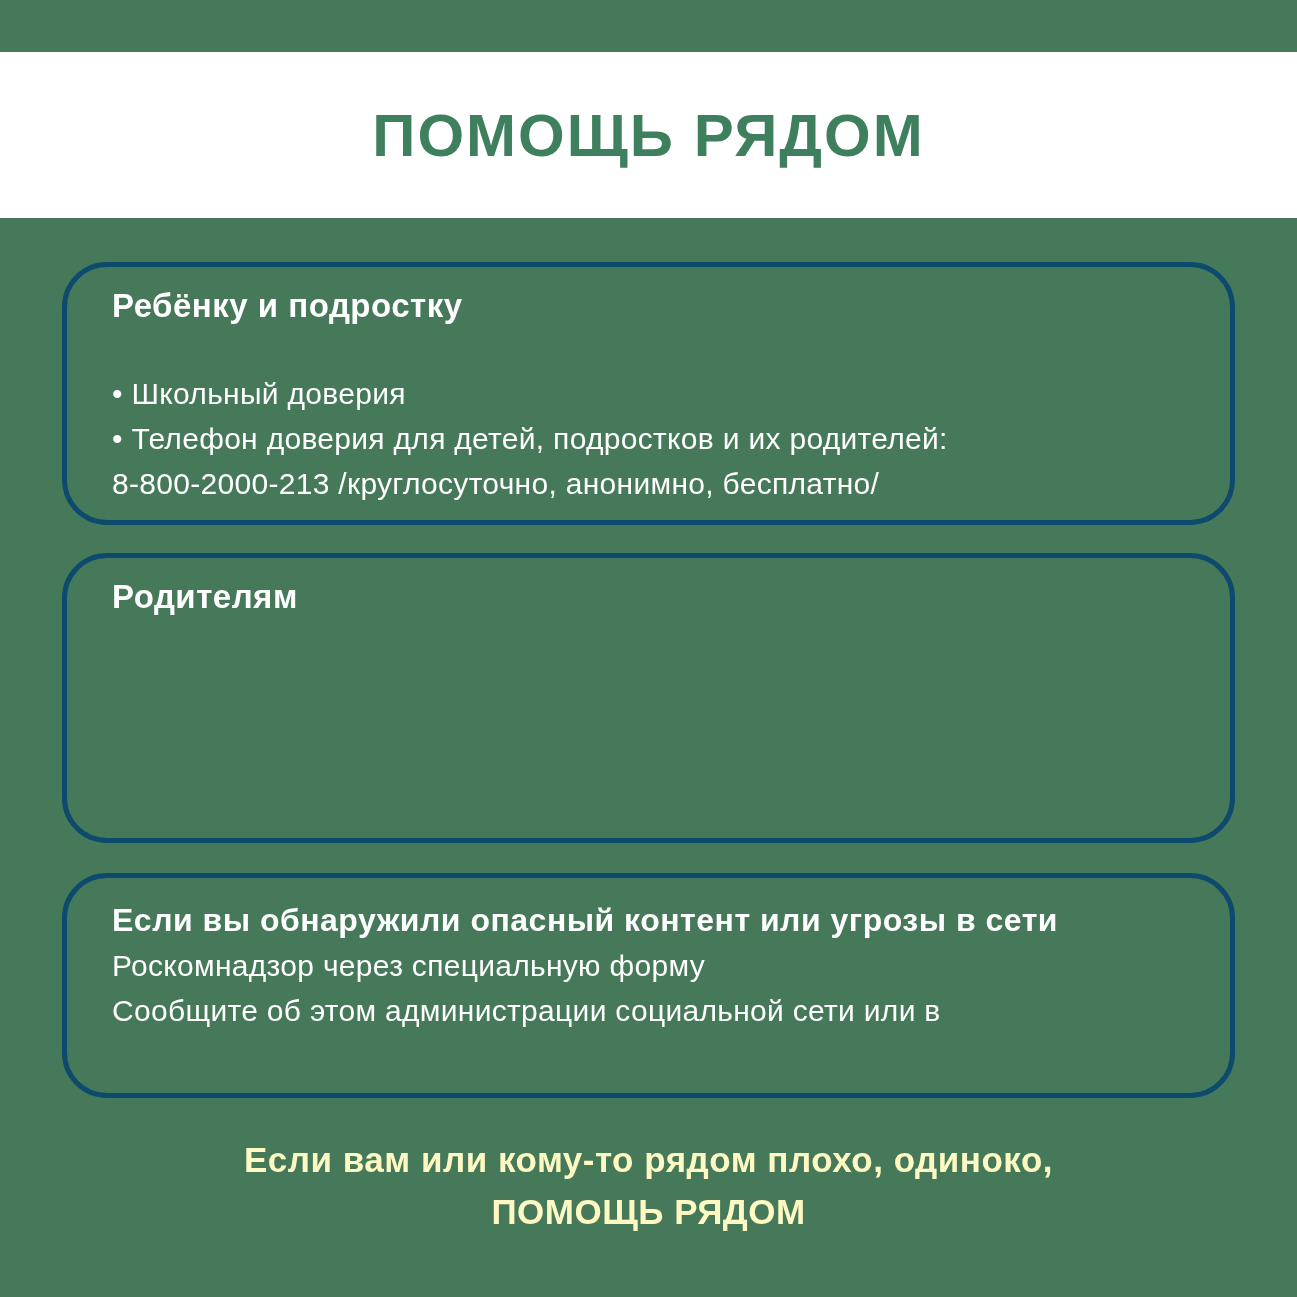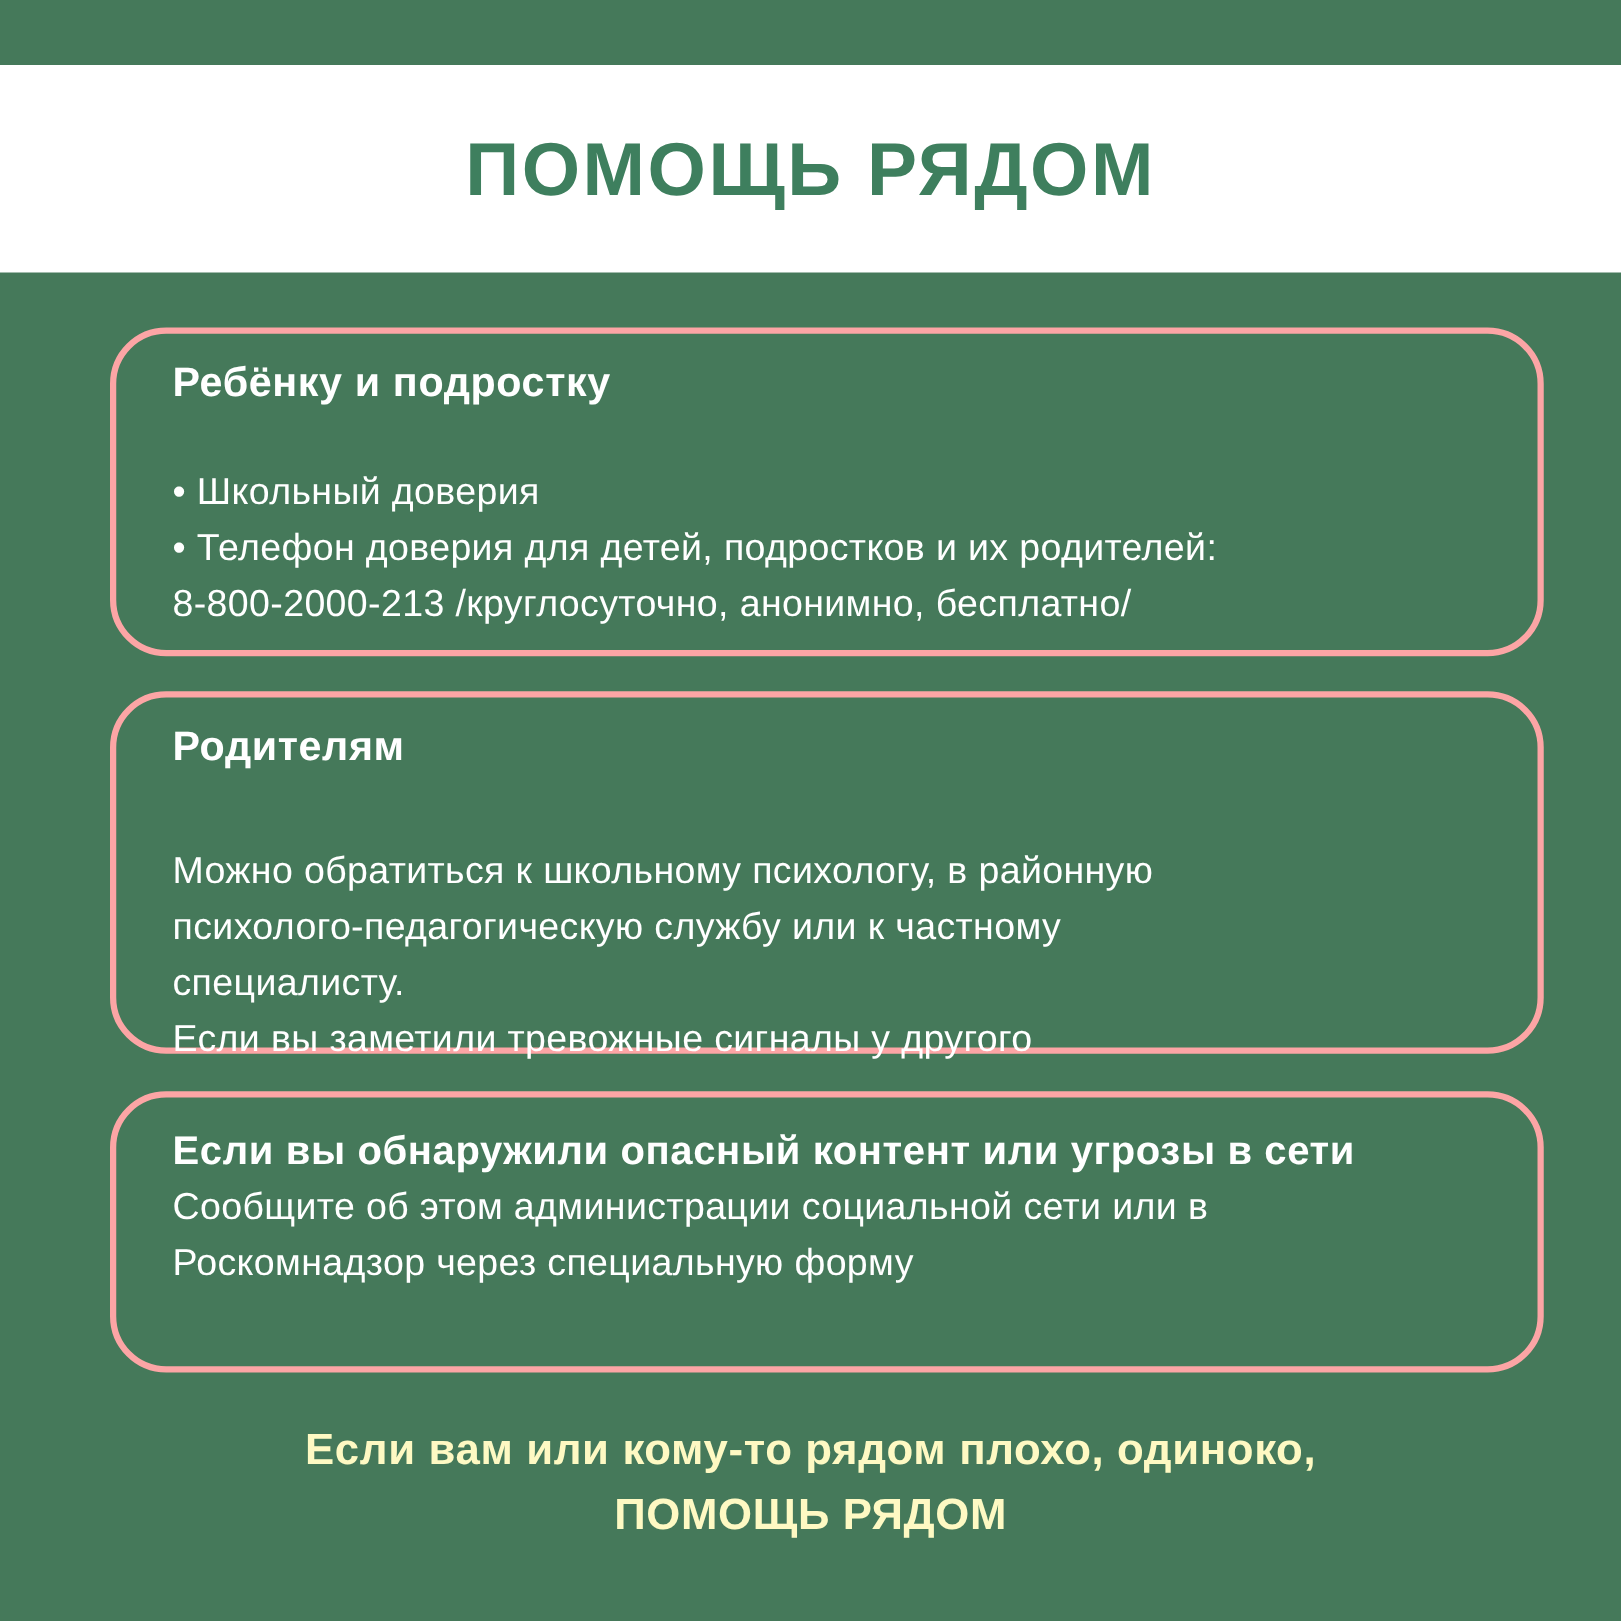--- a/index.html
+++ b/index.html
@@ -21,25 +21,24 @@
   }
   .banner .page-title {
     color: #3e7f5e;
     font-size: 60px;
     font-weight: 800;
     letter-spacing: 2px;
     white-space: nowrap;
   }
   .cards { padding: 0 62px; }
   .card {
-    border: 5px solid #fca5a5;
+    border: 5px solid #0c4a6e;
     border-radius: 45px;
     color: #ffffff;
     padding: 20px 45px 0 45px;
-    margin-left: 26px;
   }
   .card .heading {
     font-size: 33px;
     font-weight: 700;
     letter-spacing: 0.5px;
   }
   .card .line {
     font-size: 30px;
     line-height: 45px;
     letter-spacing: 0.3px;
@@ -76,33 +75,27 @@
     <div class="heading">Ребёнку и подростку</div>
     <div class="body">
       <div class="line">• Школьный доверия</div>
       <div class="line">• Телефон доверия для детей, подростков и их родителей:</div>
       <div class="line">8-800-2000-213 /круглосуточно, анонимно, бесплатно/</div>
     </div>
   </div>
 
   <div class="card card-parents">
     <div class="heading">Родителям</div>
-    <div class="body">
-      <div class="line">Можно обратиться к школьному психологу, в районную</div>
-      <div class="line">психолого-педагогическую службу или к частному</div>
-      <div class="line">специалисту.</div>
-      <div class="line">Если вы заметили тревожные сигналы у другого</div>
-    </div>
   </div>
 
   <div class="card card-content">
     <div class="heading">Если вы обнаружили опасный контент или угрозы в сети</div>
     <div class="body">
+      <div class="line">Роскомнадзор через специальную форму</div>
       <div class="line">Сообщите об этом администрации социальной сети или в</div>
-      <div class="line">Роскомнадзор через специальную форму</div>
     </div>
   </div>
 
 </div>
 
 <div class="footer">
   <div>Если вам или кому-то рядом плохо, одиноко,</div>
   <div>ПОМОЩЬ РЯДОМ</div>
 </div>
 

